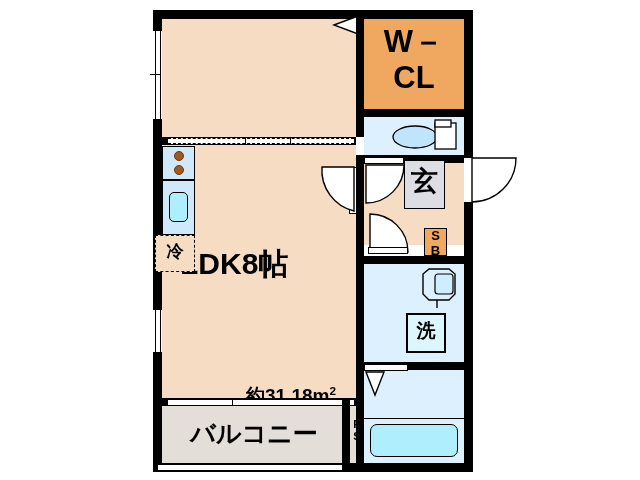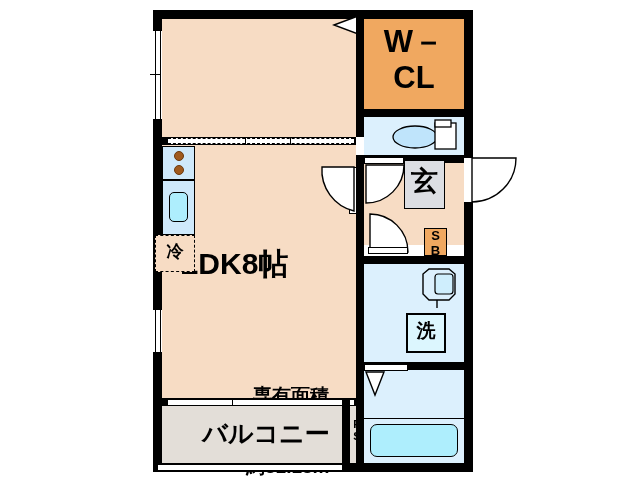--- a/index.html
+++ b/index.html
@@ -151,21 +151,20 @@
   <div class="abs fill-tub" style="left:169px; top:192px; width:19px; height:30px; border:1.4px solid #000; border-radius:5px;"></div>
 
   <div class="abs dashbox" style="left:155px; top:235px; width:40px; height:37px; background:#f7dcc4;"></div>
   <div class="lbl lbl-small" style="left:155px; top:243px; width:40px;">冷</div>
 
   <div class="abs fill-white" style="left:153px; top:310px; width:9px; height:42px; background:#fff;"></div>
   <div class="abs" style="left:155px; top:310px; width:0; height:42px; border-left:1px solid #000;"></div>
   <div class="abs" style="left:160px; top:310px; width:0; height:42px; border-left:1px solid #000;"></div>
 
   <div class="lbl lbl-area" style="left:226px; top:336px; width:130px;">
-    <div>専有面積</div>
     <div><span>約31.18m</span><span class="sup">2</span></div>
   </div>
 
   <div class="abs wall" style="left:356px; top:163px; width:8px; height:235px;"></div>
 
   <div class="abs fill-white" style="left:349px; top:167px; width:8px; height:47px; background:#fff; border:1px solid #000;"></div>
   <svg class="abs" style="left:310px; top:165px; width:48px; height:52px;" viewBox="0 0 48 52">
     <path d="M44 2 L12 2 A42 42 0 0 0 44 46 Z" fill="#ffffff" stroke="#000" stroke-width="1.4"></path>
   </svg>
 
@@ -220,21 +219,21 @@
   <div class="abs fill-tub" style="left:370px; top:424px; width:88px; height:33px; border:1.8px solid #000; border-radius:7px;"></div>
 
   <div class="abs wall" style="left:153px; top:398px; width:211px; height:8px;"></div>
 
   <div class="abs fill-white" style="left:168px; top:399px; width:186px; height:6px; background:#fff;"></div>
   <div class="abs" style="left:168px; top:399px; width:186px; height:0; border-top:1px solid #000;"></div>
   <div class="abs" style="left:168px; top:405px; width:186px; height:0; border-top:1px solid #000;"></div>
   <div class="abs" style="left:232px; top:399px; width:0; height:6px; border-left:1px solid #000;"></div>
 
   <div class="abs fill-balc" style="left:162px; top:406px; width:180px; height:57px;"></div>
-  <div class="lbl lbl-balc" style="left:162px; top:420px; width:184px;padding-left:12px;">バルコニー</div>
+  <div class="lbl lbl-balc" style="left:162px; top:420px; width:184px;">バルコニー</div>
 
   <div class="abs" style="left:158px; top:464px; width:188px; height:7px; background:#fff; border-top:1px solid #000; border-bottom:1px solid #000;"></div>
 
   <div class="abs wall" style="left:342px; top:398px; width:8px; height:74px;"></div>
 
   <div class="abs fill-balc" style="left:350px; top:406px; width:14px; height:57px;"></div>
   <div class="lbl lbl-ps" style="left:350px; top:418px; width:14px;">P
 S</div>
 
   <div class="abs wall" style="left:356px; top:398px; width:8px; height:74px;"></div>

